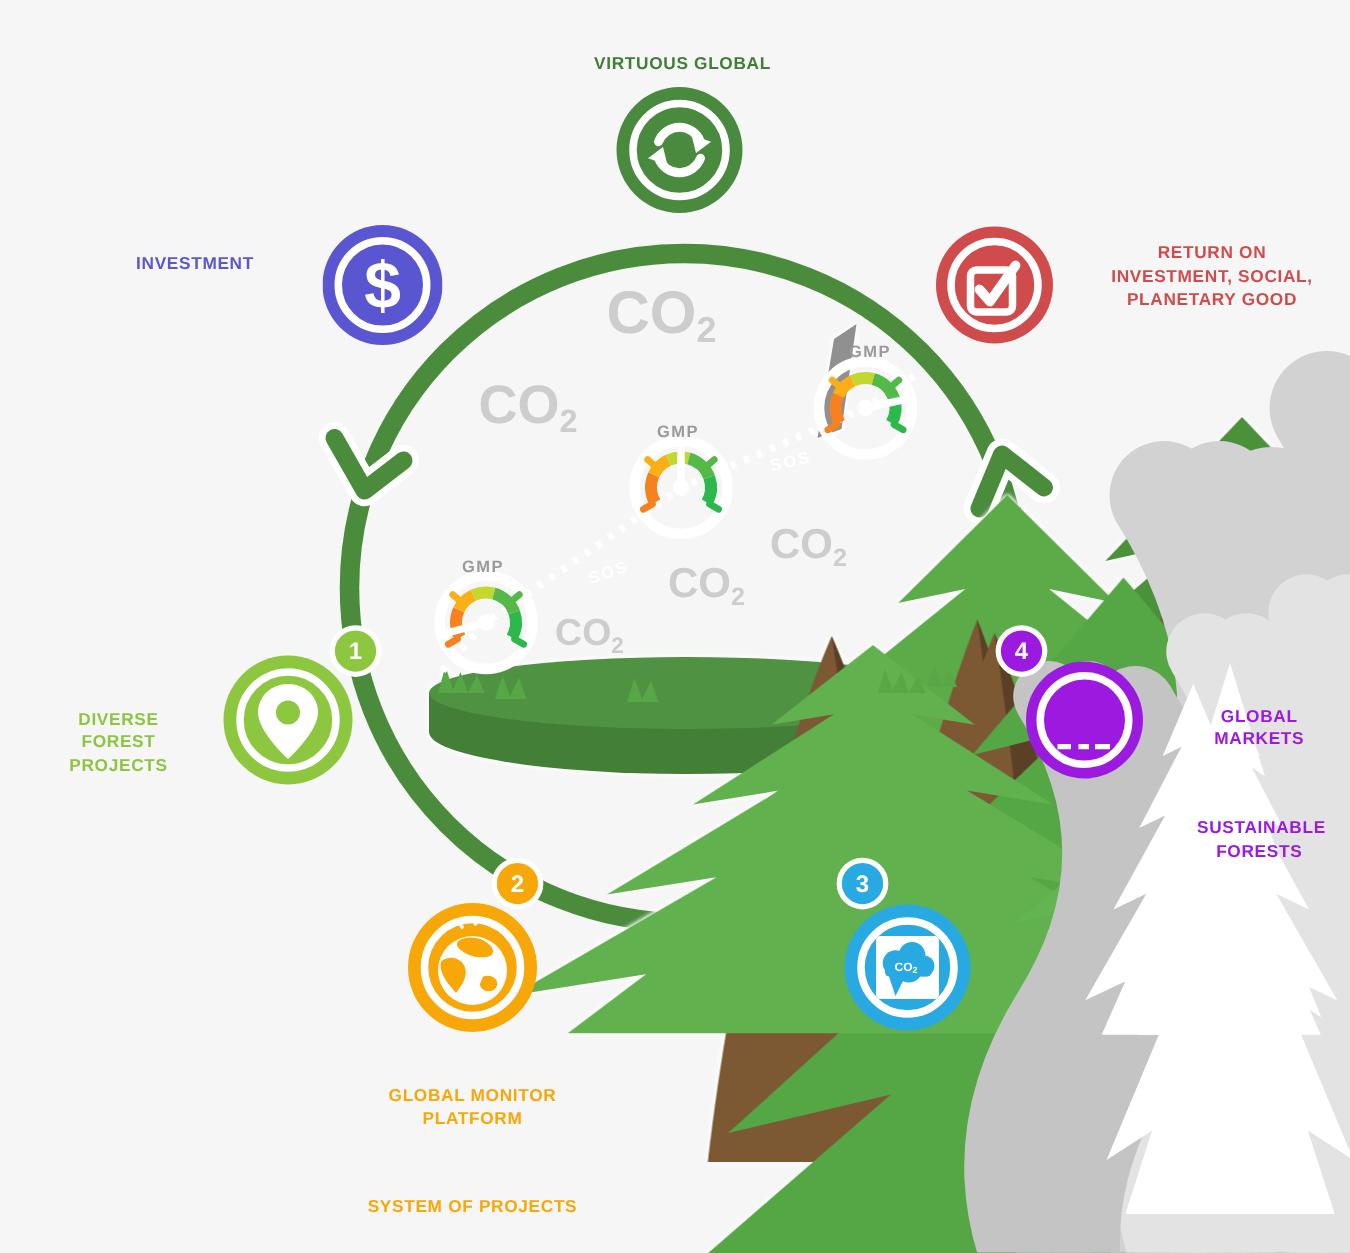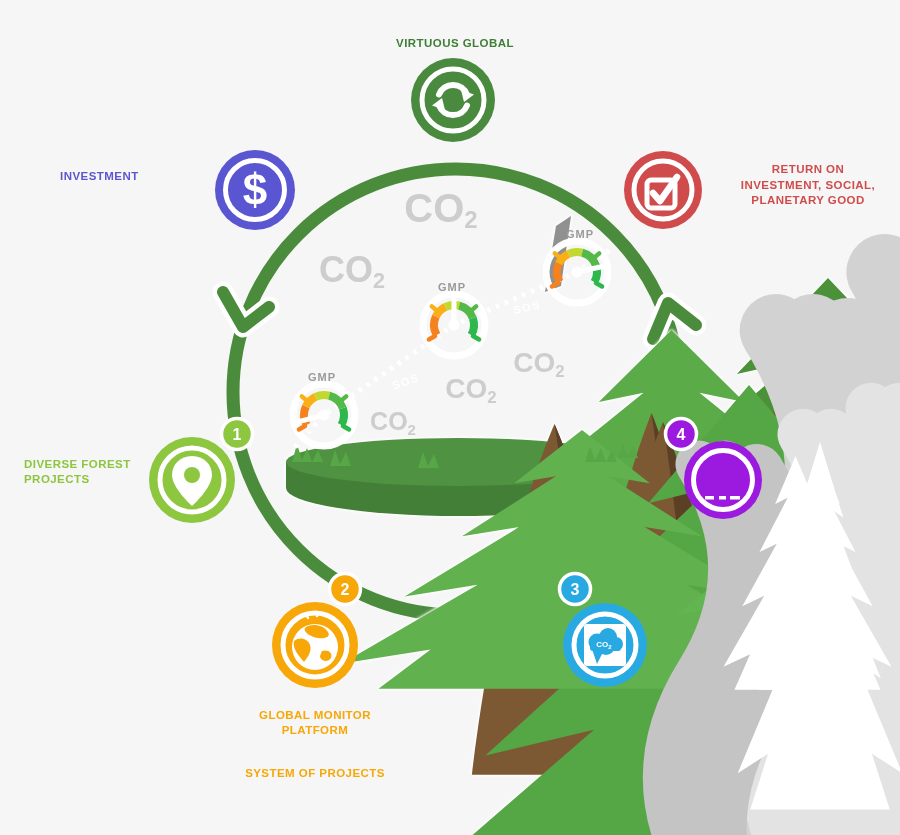--- a/index.html
+++ b/index.html
@@ -1,26 +1,26 @@
 <!DOCTYPE html>
 <html><head>
 <meta charset="utf-8">
 <style>
   html,body{margin:0;padding:0;background:#f6f6f6;}
   .stage{position:relative;width:900px;height:835px;background:#f6f6f6;overflow:hidden;
          font-family:"Liberation Sans",sans-serif;}
   .stage svg{position:absolute;left:0;top:0;}
   .lbl{position:absolute;font-weight:700;font-size:11.5px;letter-spacing:.45px;
        line-height:15.5px;white-space:pre-line;}
-  .lbl p{margin:0;}
+  .lbl p{margin:16px;}
   .lbl p.p2{margin-top:12px;}
   .t-green{color:#3e7e35;} .t-indigo{color:#5b57ce;} .t-red{color:#d04c4c;}
   .t-lime{color:#8cc63f;} .t-orange{color:#f7a707;} .t-blue{color:#29a9e1;}
   .t-violet{color:#9c1ae0;}
-  .ta-r{text-align:left;} .ta-c{text-align:center;} .ta-l{text-align:center;}
+  .ta-r{text-align:center;} .ta-c{text-align:center;} .ta-l{text-align:center;}
   svg text{font-family:"Liberation Sans","DejaVu Sans",sans-serif;}
   .co2{font-weight:700;fill:#cdcdcd;}
   .co2 .sub{font-size:60%;}
   .gmp{font-weight:700;font-size:11px;letter-spacing:1px;fill:#9a9a9a;}
   .sos{font-weight:700;font-size:11px;letter-spacing:1.5px;fill:#ffffff;}
   .badge-num{font-weight:700;font-size:16px;fill:#ffffff;text-anchor:middle;}
   .glow{filter:drop-shadow(0 0 1.5px #ffffff) drop-shadow(0 0 1.5px #ffffff);}
 </style>
 </head>
 <body>
@@ -310,14 +310,20 @@
 PROJECTS</p>
 </div>
 
 <div class="lbl t-orange ta-c" style="left:210px;top:692px;width:210px;">
   <p>GLOBAL MONITOR
 PLATFORM</p>
   <p class="p2">SYSTEM OF PROJECTS</p>
 </div>
 
 
-
+<div class="lbl t-violet ta-l" style="left:782px;top:439px;width:115px;">
+  <p>GLOBAL
+MARKETS</p>
+  <p class="p2">SUSTAINABLE
+FORESTS</p>
 </div>
 
+</div>
+
 </body></html>

